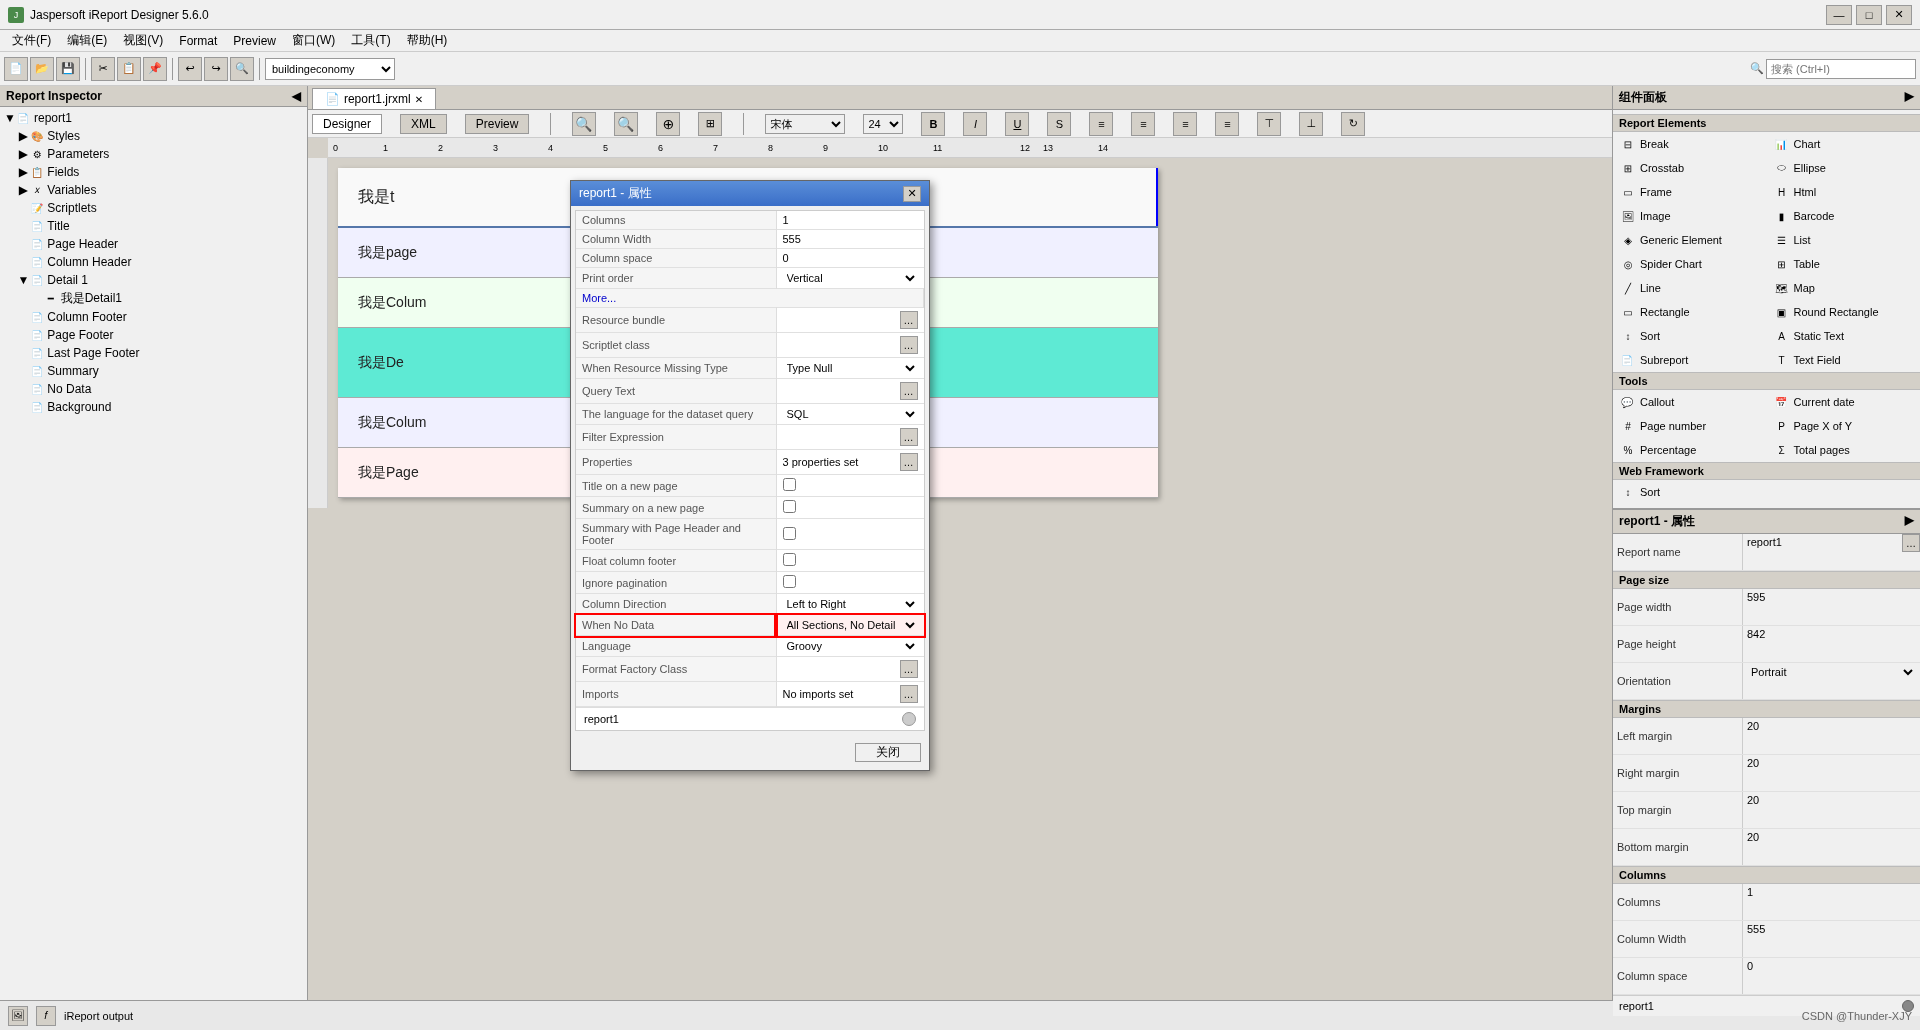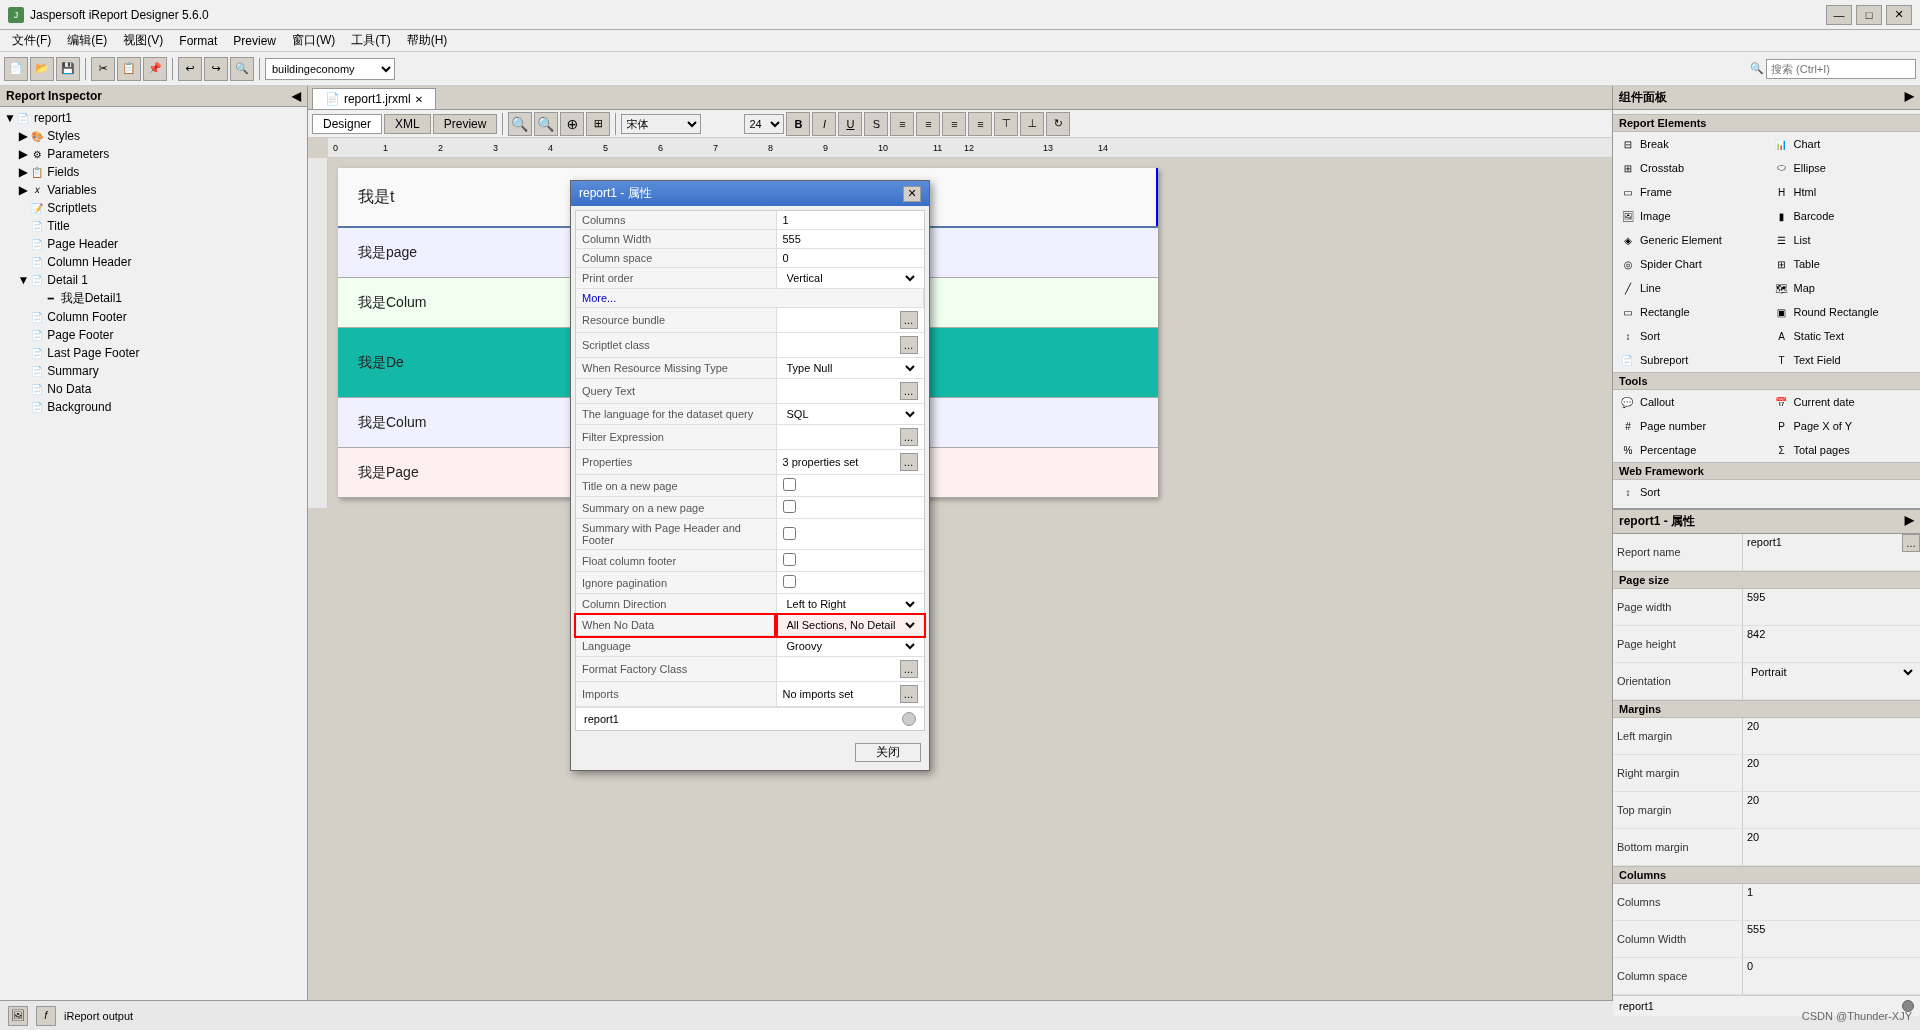--- a/index.html
+++ b/index.html
@@ -118,21 +118,21 @@
     .tab-close { font-size: 10px; cursor: pointer; }
 
     
     #report-toolbar {
       background: #f0f0f0;
       height: 28px;
       display: flex;
       align-items: center;
       padding: 0 4px;
       border-bottom: 1px solid #ccc;
-      gap: 2px;
+      gap: 18px;
     }
     .rtab { padding: 2px 10px; border: 1px solid #999; background: #d4d0c8; cursor: pointer; font-size: 12px; }
     .rtab.active { background: white; }
 
     
     #report-canvas {
       flex: 1;
       background: #d4d0c8;
       overflow: auto;
       position: relative;
@@ -524,21 +524,21 @@
       <div class="toolbar-separator"></div>
       <div class="toolbar-btn" style="font-size:14px;">🔍</div>
       <div class="toolbar-btn" style="font-size:14px;">🔍</div>
       <div class="toolbar-btn" style="font-size:14px;">⊕</div>
       <div class="toolbar-btn">⊞</div>
       <div class="toolbar-separator"></div>
 
       <select style="height:20px; width:80px; border:1px solid #999; font-size:11px;">
         <option>宋体</option>
       </select>
-      <select style="height:20px; width:40px; border:1px solid #999; font-size:11px;margin-left:41px;">
+      <select style="height:20px; width:40px; border:1px solid #999; font-size:11px;">
         <option>24</option>
       </select>
       <div class="toolbar-btn" style="font-weight:bold;">B</div>
       <div class="toolbar-btn" style="font-style:italic;">I</div>
       <div class="toolbar-btn" style="text-decoration:underline;">U</div>
       <div class="toolbar-btn">S</div>
       <div class="toolbar-btn">≡</div>
       <div class="toolbar-btn">≡</div>
       <div class="toolbar-btn">≡</div>
       <div class="toolbar-btn">≡</div>
@@ -554,21 +554,21 @@
         <span style="position:absolute;left:110px;font-size:9px;">2</span>
         <span style="position:absolute;left:165px;font-size:9px;">3</span>
         <span style="position:absolute;left:220px;font-size:9px;">4</span>
         <span style="position:absolute;left:275px;font-size:9px;">5</span>
         <span style="position:absolute;left:330px;font-size:9px;">6</span>
         <span style="position:absolute;left:385px;font-size:9px;">7</span>
         <span style="position:absolute;left:440px;font-size:9px;">8</span>
         <span style="position:absolute;left:495px;font-size:9px;">9</span>
         <span style="position:absolute;left:550px;font-size:9px;">10</span>
         <span style="position:absolute;left:605px;font-size:9px;">11</span>
-        <span style="position:absolute;left:636px;font-size:9px;">12</span>
+        <span style="position:absolute;left:692px;font-size:9px;">12</span>
         <span style="position:absolute;left:715px;font-size:9px;">13</span>
         <span style="position:absolute;left:770px;font-size:9px;">14</span>
       </div>
       <div id="canvas-body">
         <div id="ruler-v"></div>
         <div id="report-page">
           <div class="report-section" style="height:60px; background:#f9f9f9; border-bottom: 2px solid #5577aa;">
             <div class="report-content">
               <span style="font-size:16px; color:#222;">我是t</span>
             </div>
@@ -577,21 +577,21 @@
           <div class="report-section" style="height:50px; background:#f0f0ff; border-bottom: 1px solid #aaa;">
             <div class="report-content">
               <span style="font-size:14px; color:#222;">我是page</span>
             </div>
           </div>
           <div class="report-section" style="height:50px; background:#f0fff0; border-bottom: 1px solid #aaa;">
             <div class="report-content">
               <span style="font-size:14px; color:#222;">我是Colum</span>
             </div>
           </div>
-          <div class="report-section" style="height:70px; background:#14b8a6; border-bottom: 1px solid #aaa; justify-content: center;">
+          <div class="report-section" style="height:70px; background:#5eead4; border-bottom: 1px solid #aaa; justify-content: center;">
             <div class="report-content">
               <span style="font-size:14px; color:#222;">我是De</span>
             </div>
           </div>
           <div class="report-section" style="height:50px; background:#f0f0ff; border-bottom: 1px solid #aaa;">
             <div class="report-content">
               <span style="font-size:14px; color:#222;">我是Colum</span>
             </div>
           </div>
           <div class="report-section" style="height:50px; background:#fff0f0; border-bottom: 1px solid #aaa;">

